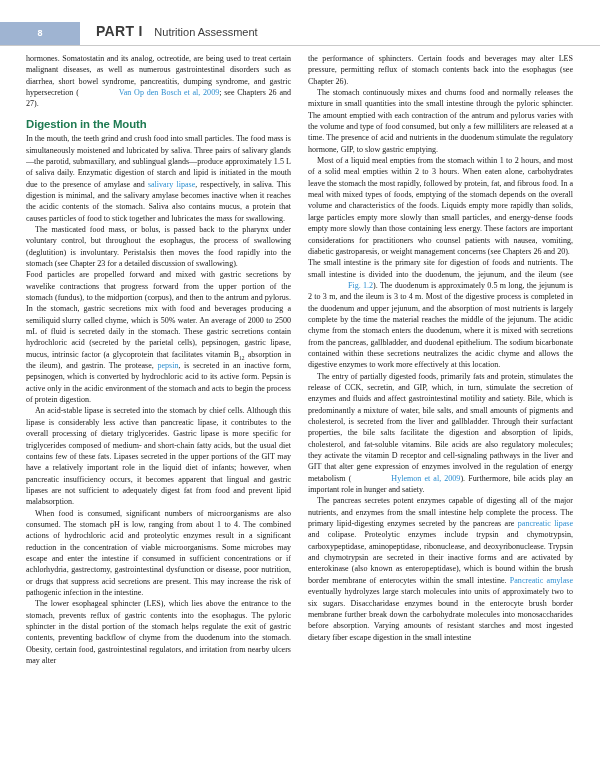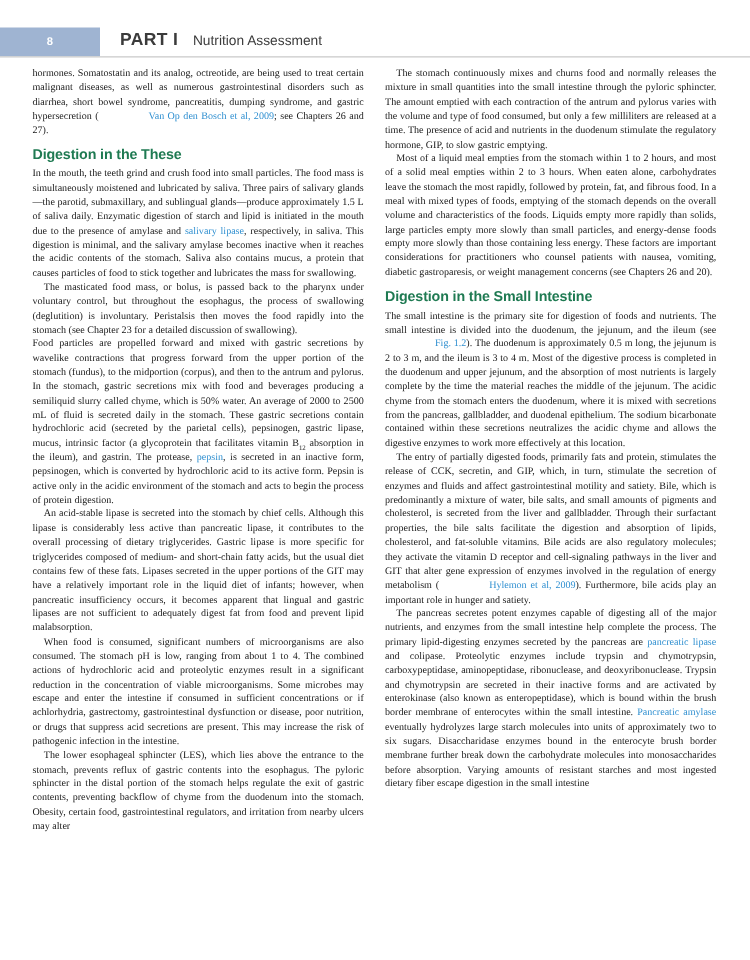--- a/index.html
+++ b/index.html
@@ -143,31 +143,31 @@
       <span class="rh-part">PART I</span>
       <span>&nbsp;&nbsp;</span>
       <span class="rh-title">Nutrition Assessment</span>
     </div>
     <div class="rh-rule"></div>
   </div>
 
   <div class="body-cols">
     <div class="col" id="col-left">
         <p class="para">hormones. Somatostatin and its analog, octreotide, are being used to treat certain malignant diseases, as well as numerous gastrointestinal disorders such as diarrhea, short bowel syndrome, pancreatitis, dumping syndrome, and gastric hypersecretion (<span class="cite">Van Op den Bosch et al, 2009</span>; see Chapters 26 and 27).</p>
-        <h2 class="sect">Digestion in the These</h2>
+        <h2 class="sect">Digestion in the Mouth</h2>
         <p class="para">In the mouth, the teeth grind and crush food into small particles. The food mass is simultaneously moistened and lubricated by saliva. Three pairs of salivary glands—the parotid, submaxillary, and sublingual glands—produce approximately 1.5 L of saliva daily. Enzymatic digestion of starch and lipid is initiated in the mouth due to the presence of amylase and <span class="term">salivary lipase</span>, respectively, in saliva. This digestion is minimal, and the salivary amylase becomes inactive when it reaches the acidic contents of the stomach. Saliva also contains mucus, a protein that causes particles of food to stick together and lubricates the mass for swallowing.</p>
         <p class="para indent">The masticated food mass, or bolus, is passed back to the pharynx under voluntary control, but throughout the esophagus, the process of swallowing (deglutition) is involuntary. Peristalsis then moves the food rapidly into the stomach (see Chapter 23 for a detailed discussion of swallowing).</p>
         <p class="para">Food particles are propelled forward and mixed with gastric secretions by wavelike contractions that progress forward from the upper portion of the stomach (fundus), to the midportion (corpus), and then to the antrum and pylorus. In the stomach, gastric secretions mix with food and beverages producing a semiliquid slurry called chyme, which is 50% water. An average of 2000 to 2500 mL of fluid is secreted daily in the stomach. These gastric secretions contain hydrochloric acid (secreted by the parietal cells), pepsinogen, gastric lipase, mucus, intrinsic factor (a glycoprotein that facilitates vitamin B<sub>12</sub> absorption in the ileum), and gastrin. The protease, <span class="term">pepsin</span>, is secreted in an inactive form, pepsinogen, which is converted by hydrochloric acid to its active form. Pepsin is active only in the acidic environment of the stomach and acts to begin the process of protein digestion.</p>
         <p class="para indent">An acid-stable lipase is secreted into the stomach by chief cells. Although this lipase is considerably less active than pancreatic lipase, it contributes to the overall processing of dietary triglycerides. Gastric lipase is more specific for triglycerides composed of medium- and short-chain fatty acids, but the usual diet contains few of these fats. Lipases secreted in the upper portions of the GIT may have a relatively important role in the liquid diet of infants; however, when pancreatic insufficiency occurs, it becomes apparent that lingual and gastric lipases are not sufficient to adequately digest fat from food and prevent lipid malabsorption.</p>
         <p class="para indent">When food is consumed, significant numbers of microorganisms are also consumed. The stomach pH is low, ranging from about 1 to 4. The combined actions of hydrochloric acid and proteolytic enzymes result in a significant reduction in the concentration of viable microorganisms. Some microbes may escape and enter the intestine if consumed in sufficient concentrations or if achlorhydria, gastrectomy, gastrointestinal dysfunction or disease, poor nutrition, or drugs that suppress acid secretions are present. This may increase the risk of pathogenic infection in the intestine.</p>
         <p class="para indent">The lower esophageal sphincter (LES), which lies above the entrance to the stomach, prevents reflux of gastric contents into the esophagus. The pyloric sphincter in the distal portion of the stomach helps regulate the exit of gastric contents, preventing backflow of chyme from the duodenum into the stomach. Obesity, certain food, gastrointestinal regulators, and irritation from nearby ulcers may alter</p>
       </div>
     <div class="col" id="col-right">
+        <p class="para">the performance of sphincters. Certain foods and beverages may alter LES pressure, permitting reflux of stomach contents back into the esophagus (see Chapter 26).</p>
         <p class="para indent">The stomach continuously mixes and churns food and normally releases the mixture in small quantities into the small intestine through the pyloric sphincter. The amount emptied with each contraction of the antrum and pylorus varies with the volume and type of food consumed, but only a few milliliters are released at a time. The presence of acid and nutrients in the duodenum stimulate the regulatory hormone, GIP, to slow gastric emptying.</p>
         <p class="para indent">Most of a liquid meal empties from the stomach within 1 to 2 hours, and most of a solid meal empties within 2 to 3 hours. When eaten alone, carbohydrates leave the stomach the most rapidly, followed by protein, fat, and fibrous food. In a meal with mixed types of foods, emptying of the stomach depends on the overall volume and characteristics of the foods. Liquids empty more rapidly than solids, large particles empty more slowly than small particles, and energy-dense foods empty more slowly than those containing less energy. These factors are important considerations for practitioners who counsel patients with nausea, vomiting, diabetic gastroparesis, or weight management concerns (see Chapters 26 and 20).</p>
-        <h2 class="sect">Digestion in the Small Intestine</h2>
         <p class="para">The small intestine is the primary site for digestion of foods and nutrients. The small intestine is divided into the duodenum, the jejunum, and the ileum (see <span class="cite">Fig. 1.2</span>). The duodenum is approximately 0.5 m long, the jejunum is 2 to 3 m, and the ileum is 3 to 4 m. Most of the digestive process is completed in the duodenum and upper jejunum, and the absorption of most nutrients is largely complete by the time the material reaches the middle of the jejunum. The acidic chyme from the stomach enters the duodenum, where it is mixed with secretions from the pancreas, gallbladder, and duodenal epithelium. The sodium bicarbonate contained within these secretions neutralizes the acidic chyme and allows the digestive enzymes to work more effectively at this location.</p>
         <p class="para indent">The entry of partially digested foods, primarily fats and protein, stimulates the release of CCK, secretin, and GIP, which, in turn, stimulate the secretion of enzymes and fluids and affect gastrointestinal motility and satiety. Bile, which is predominantly a mixture of water, bile salts, and small amounts of pigments and cholesterol, is secreted from the liver and gallbladder. Through their surfactant properties, the bile salts facilitate the digestion and absorption of lipids, cholesterol, and fat-soluble vitamins. Bile acids are also regulatory molecules; they activate the vitamin D receptor and cell-signaling pathways in the liver and GIT that alter gene expression of enzymes involved in the regulation of energy metabolism (<span class="cite">Hylemon et al, 2009</span>). Furthermore, bile acids play an important role in hunger and satiety.</p>
         <p class="para indent">The pancreas secretes potent enzymes capable of digesting all of the major nutrients, and enzymes from the small intestine help complete the process. The primary lipid-digesting enzymes secreted by the pancreas are <span class="term">pancreatic lipase</span> and colipase. Proteolytic enzymes include trypsin and chymotrypsin, carboxypeptidase, aminopeptidase, ribonuclease, and deoxyribonuclease. Trypsin and chymotrypsin are secreted in their inactive forms and are activated by enterokinase (also known as enteropeptidase), which is bound within the brush border membrane of enterocytes within the small intestine. <span class="term">Pancreatic amylase</span> eventually hydrolyzes large starch molecules into units of approximately two to six sugars. Disaccharidase enzymes bound in the enterocyte brush border membrane further break down the carbohydrate molecules into monosaccharides before absorption. Varying amounts of resistant starches and most ingested dietary fiber escape digestion in the small intestine</p>
       </div>
   </div>
 
 </div>
 
 </body></html>

